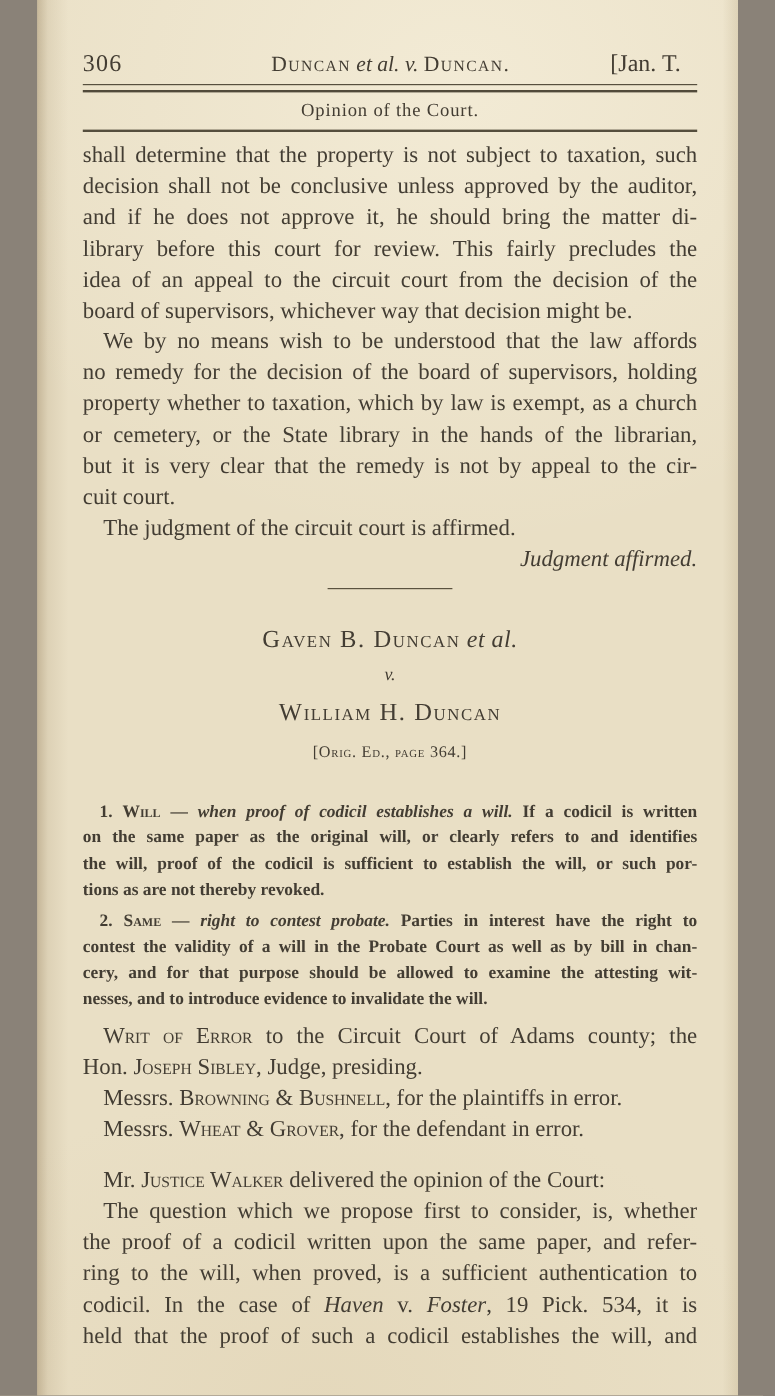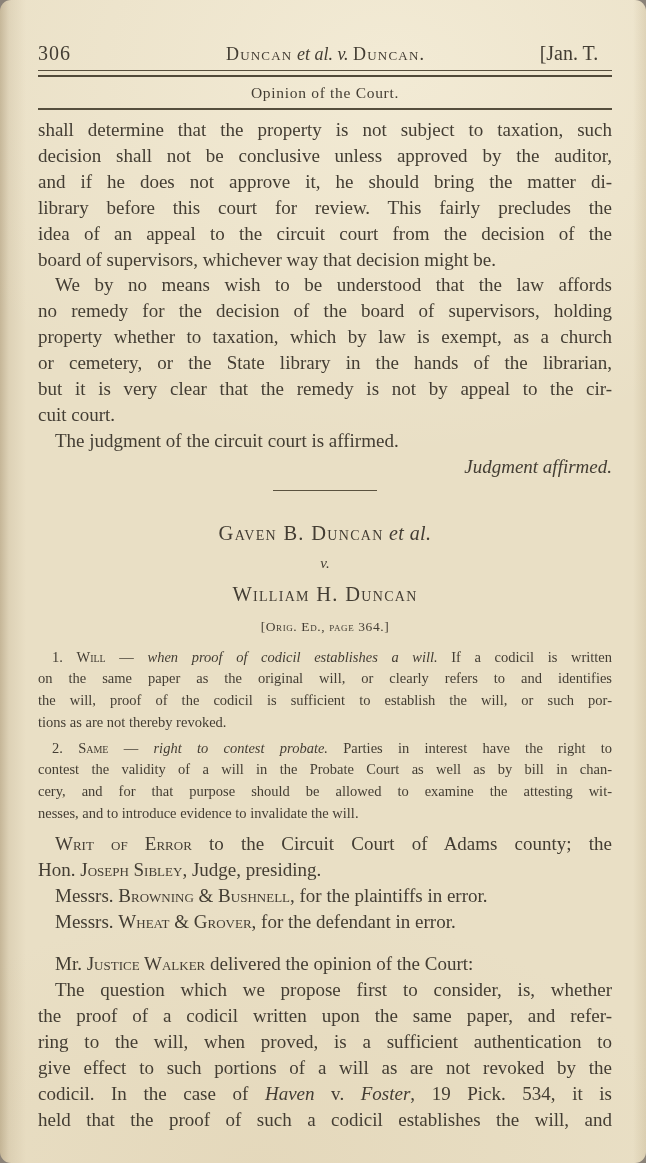--- a/index.html
+++ b/index.html
@@ -1,29 +1,28 @@
 <!DOCTYPE html>
 <html><head>
 <meta charset="utf-8">
 <style>
   html,body { margin:0; padding:0; background:#8a8278; }
   .page {
     position:relative;
-    width:646px; height:1163px;
+    width:584px; height:1163px;
     margin:0 auto;
     overflow:hidden;
     color:#433d33;
     font-family:"Liberation Serif", serif;
     background:
       linear-gradient(90deg, rgba(148,126,90,0.42) 0px, rgba(148,126,90,0.14) 9px, rgba(148,126,90,0) 26px),
       linear-gradient(270deg, rgba(168,148,108,0.22) 0px, rgba(168,148,108,0) 13px),
       radial-gradient(130% 55% at 60% 6%, rgba(250,244,226,0.55), rgba(250,244,226,0) 60%),
       radial-gradient(120% 40% at 40% 100%, rgba(220,204,170,0.35), rgba(220,204,170,0) 55%),
       #e9dfc5;
-    border-radius: 11px;
   }
   .inner { position:absolute; left:38px; right:34px; top:0; }
   .pad-top { height:42px; }
 
   
   .header-row { display:flex; align-items:baseline; }
   .pgnum  { width:86px; font-size:20px; letter-spacing:1px; }
   .run-title { flex:1; text-align:center; font-size:18px; }
   .run-title .s-sc { letter-spacing:1.2px; }
   .term { width:86px; text-align:center; font-size:20px; }
@@ -48,21 +47,21 @@
 
   
   .case-heading { text-align:center; margin-top:29px; }
   .party { font-size:20.5px; letter-spacing:1.3px; line-height:26px; }
   .party .s-i { letter-spacing:0.4px; font-size:20px; }
   .versus { font-style:italic; font-size:15px; margin-top:8px; line-height:18px; }
   .orig-ed { font-variant:small-caps; font-size:13.5px; letter-spacing:0.6px; margin-top:12px; line-height:16px; }
   .party2 { margin-top:9px; }
 
   
-  .syllabus { margin-top:12px; font-size:14.5px; line-height:21.7px; }
+  .syllabus { margin-top:32px; font-size:14.5px; line-height:21.7px;font-weight:bold; }
   .syllabus .tindent { text-indent:14px; }
   .syl-para + .syl-para { margin-top:4px; }
 
   
   .proceedings { font-size:19px; line-height:26px; margin-top:7px; }
   .attribution { margin-top:16px; }
   .opinion-para { margin-top:0; }
 </style>
 </head>
 <body>
@@ -139,19 +138,18 @@
       <div class="para">
           <div class="tline tlast tindent"><span class="s-r">Messrs. </span><span class="s-sc">Wheat &amp; Grover</span><span class="s-r">, for the defendant in error.</span></div>
         </div>
       <div class="para attribution">
           <div class="tline tlast tindent"><span class="s-r">Mr. </span><span class="s-sc">Justice Walker</span><span class="s-r"> delivered the opinion of the Court:</span></div>
         </div>
       <div class="para opinion-para">
           <div class="tline tindent"><span class="s-r">The question which we propose first to consider, is, whether</span></div>
           <div class="tline"><span class="s-r">the proof of a codicil written upon the same paper, and refer-</span></div>
           <div class="tline"><span class="s-r">ring to the will, when proved, is a sufficient authentication to</span></div>
-          <div class="tline"><span class="s-r">give effect to such portions of a will as are not revoked by the</span></div>
           <div class="tline"><span class="s-r">codicil.  In the case of </span><span class="s-i">Haven</span><span class="s-r"> v. </span><span class="s-i">Foster</span><span class="s-r">, 19 Pick. 534, it is</span></div>
           <div class="tline"><span class="s-r">held that the proof of such a codicil establishes the will, and</span></div>
         </div>
     </div>
   </div>
 </div>
 
 </body></html>

